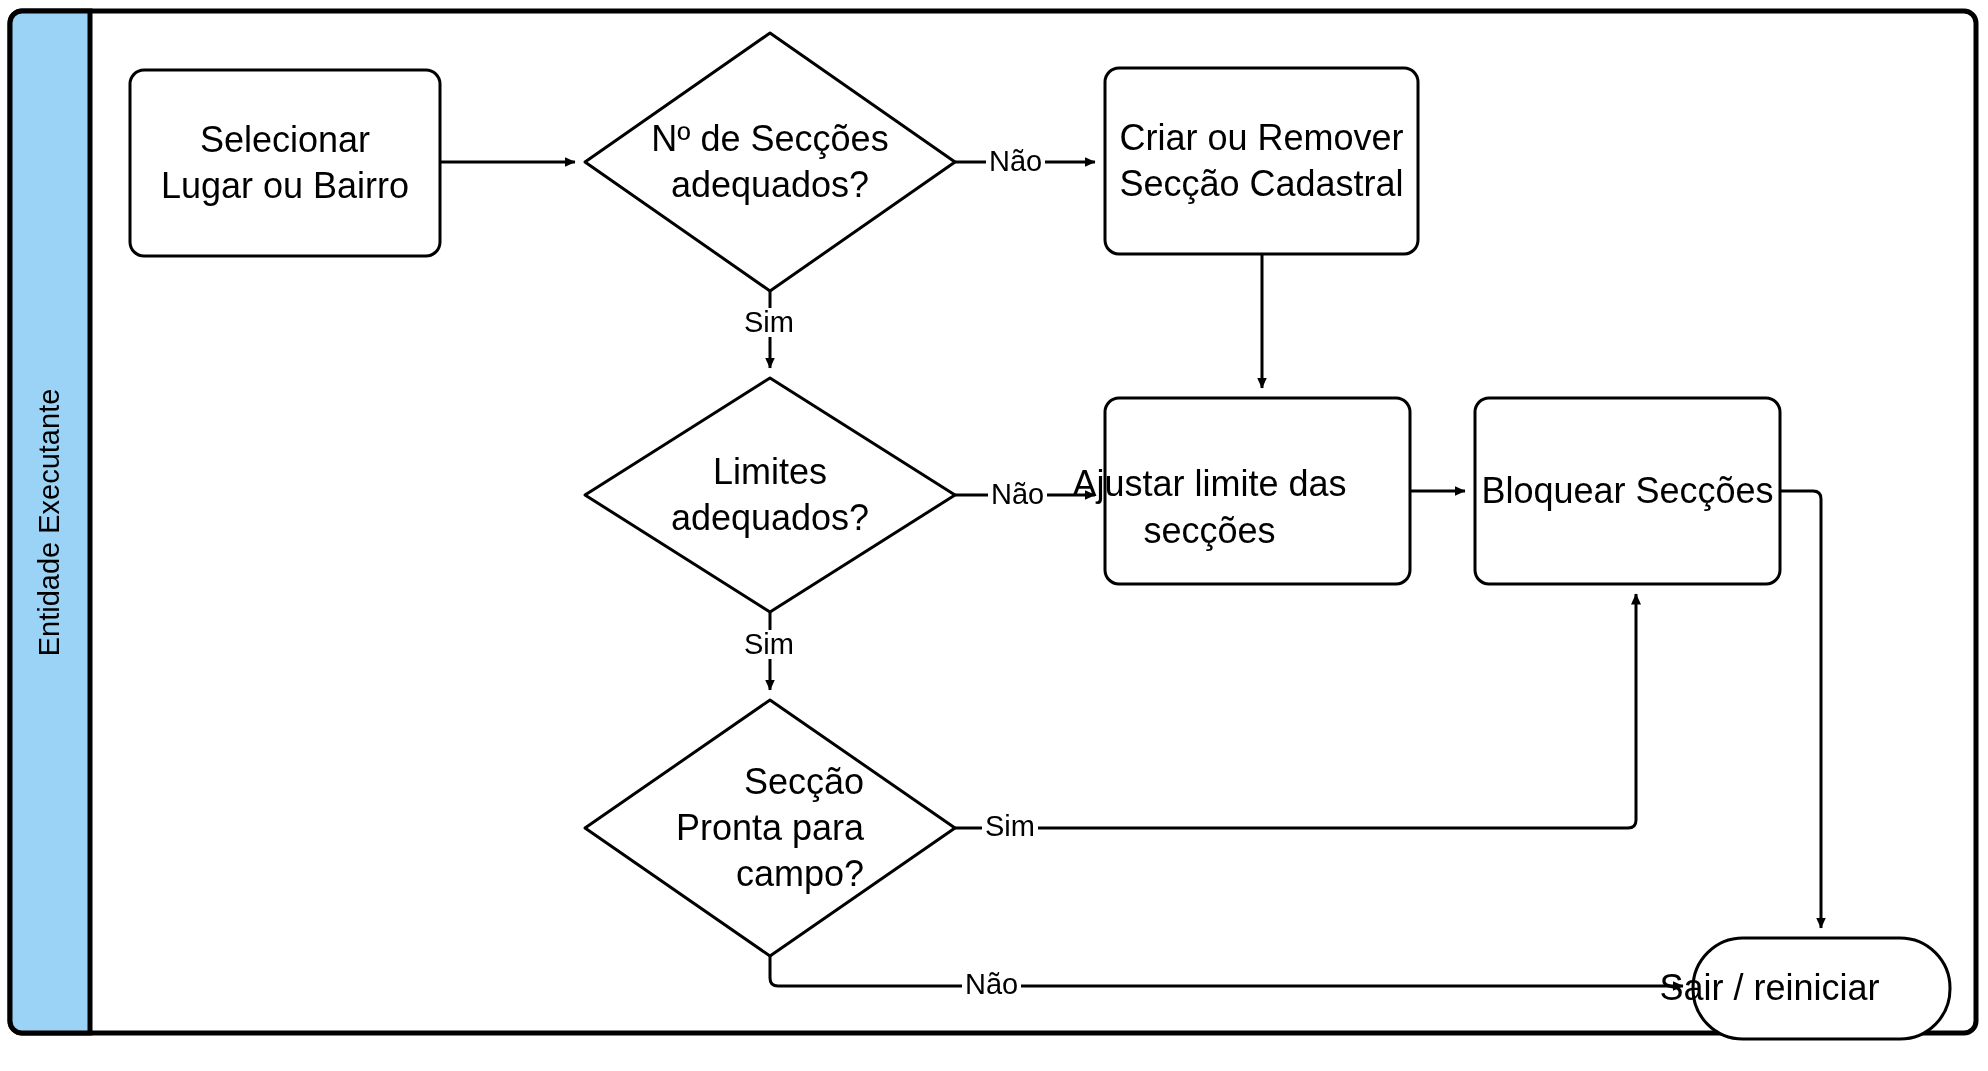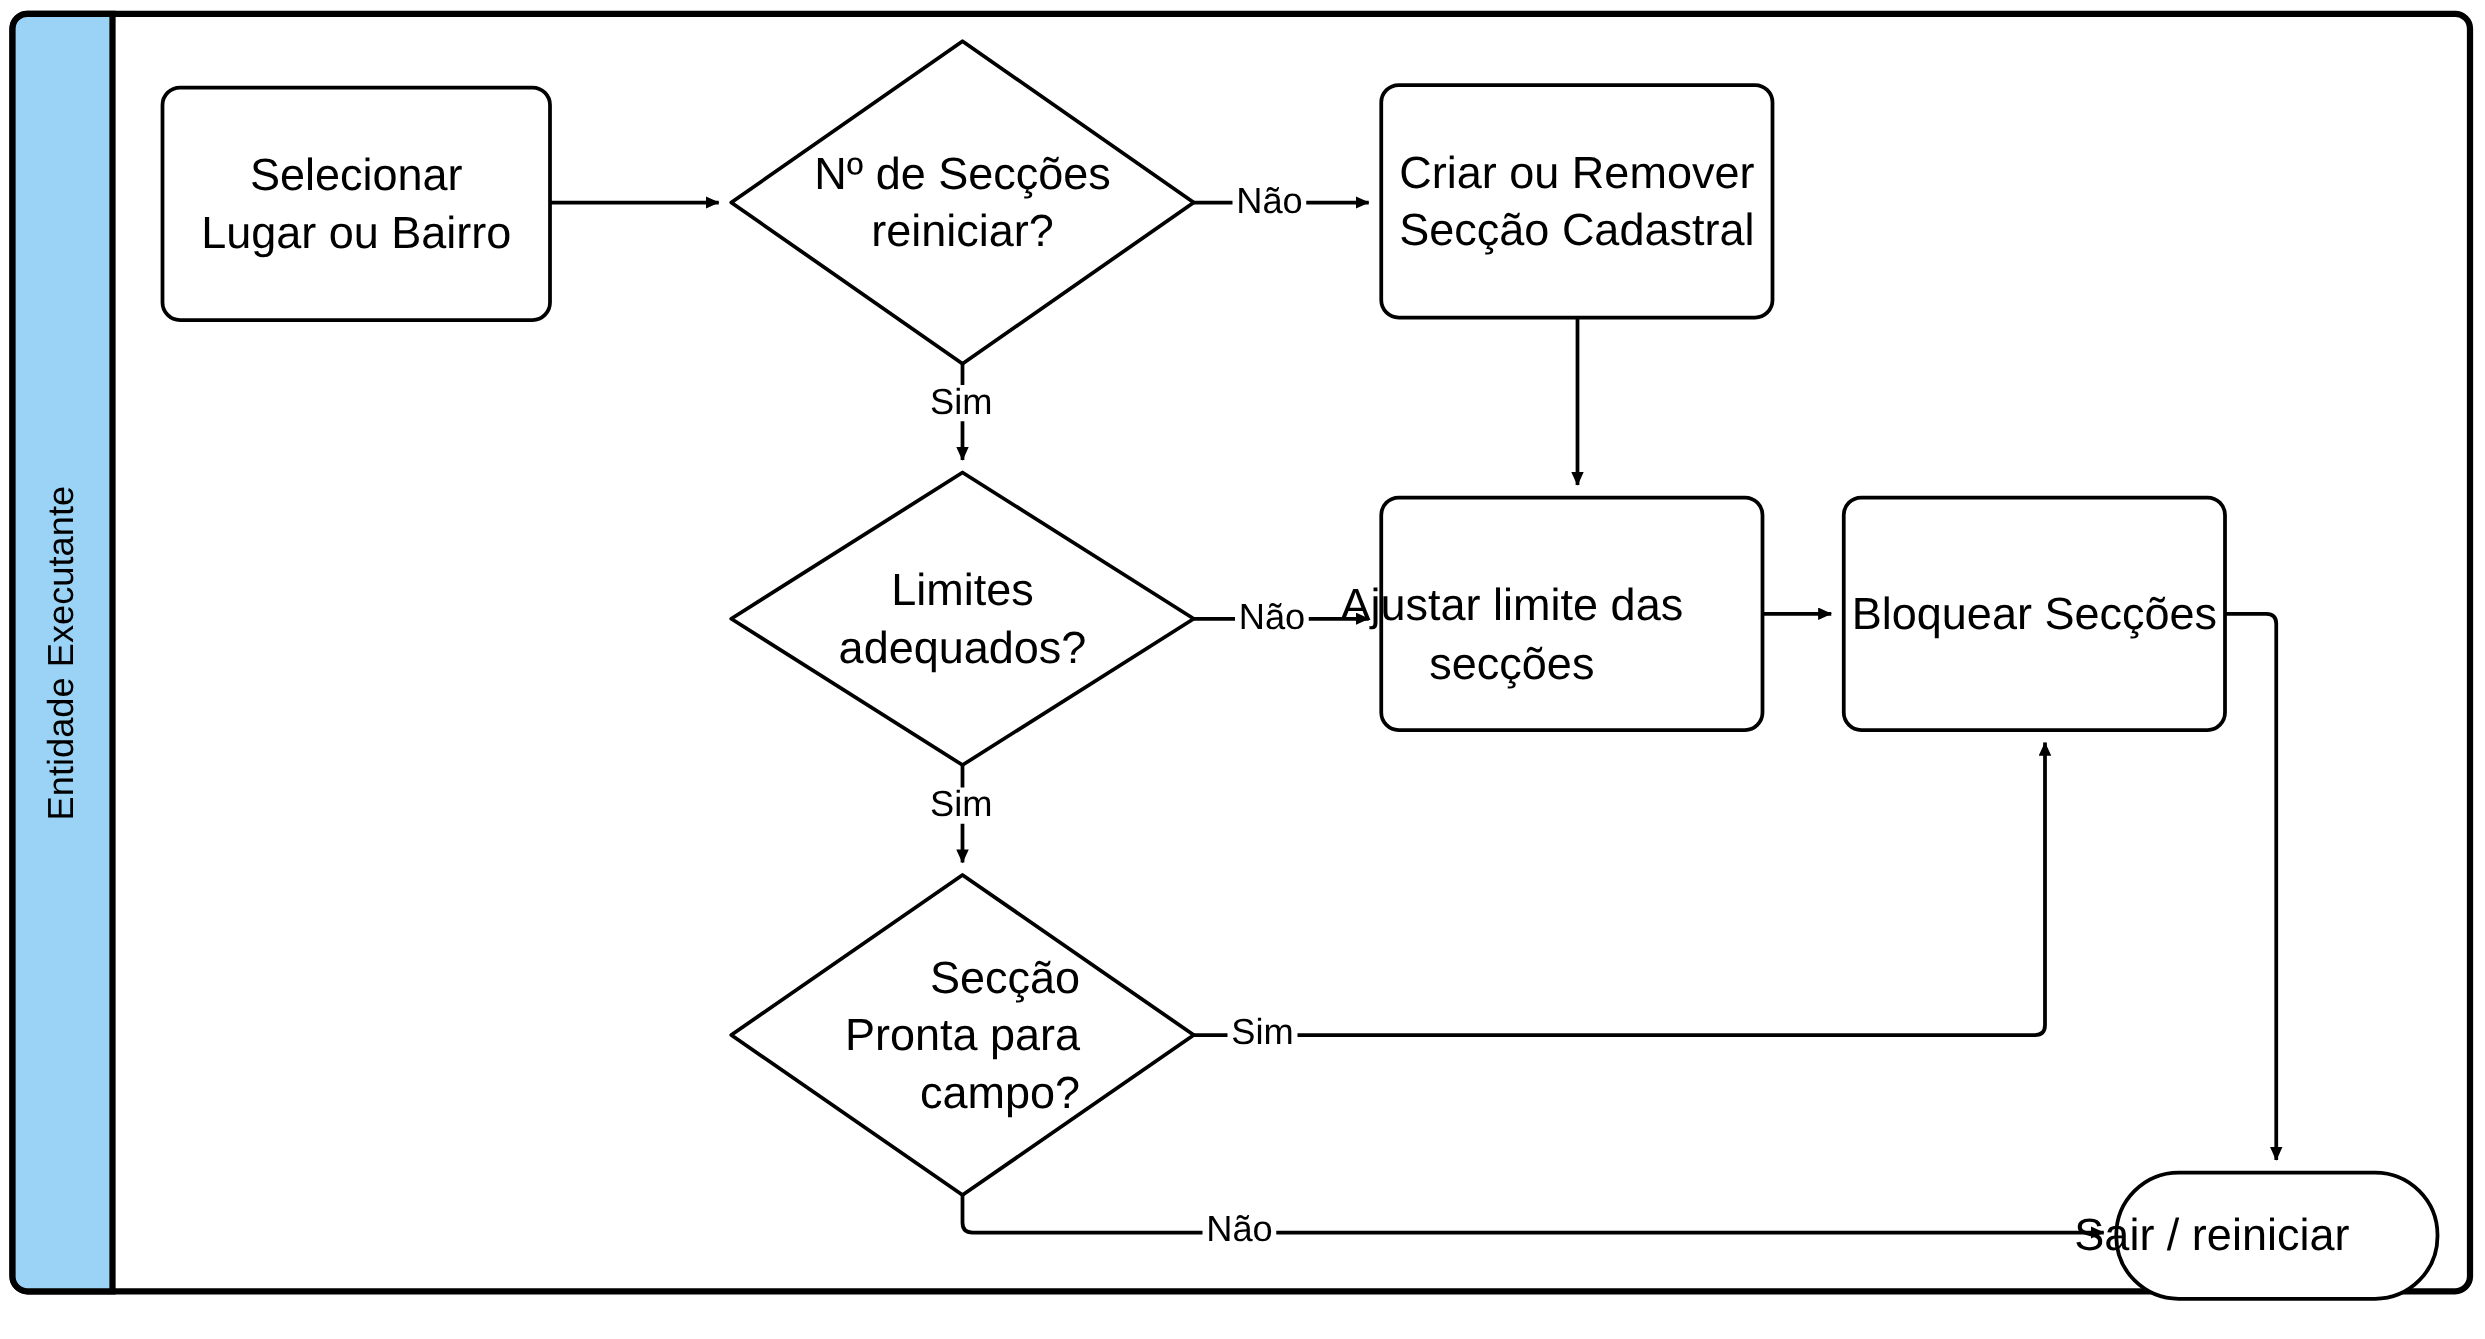--- a/index.html
+++ b/index.html
@@ -124,23 +124,23 @@
   </svg>
 
   <div class="lane-title">
     <span>Entidade Executante</span>
   </div>
 
   <div class="shape-text" style="left:130px; top:70px; width:310px; height:186px;">Selecionar
 Lugar ou Bairro</div>
 
   <div class="shape-text" style="left:620px; top:33px; width:300px; height:258px;">Nº de Secções
-reiniciar?</div>
+adequados?</div>
 
-  <div class="shape-text" style="left:1105px; top:68px; width:313px; height:186px;">Criar ou Remover
+  <div class="shape-text" style="left:1105px; top:68px; width:313px; height:186px;text-align:right;">Criar ou Remover
 Secção Cadastral</div>
 
   <div class="shape-text" style="left:630px; top:378px; width:280px; height:234px;">Limites
 adequados?</div>
 
   <div class="shape-text" style="left:1057px; top:398px; width:305px; height:219px;">Ajustar limite das
 secções</div>
 
   <div class="shape-text" style="left:1475px; top:398px; width:305px; height:186px;">Bloquear Secções</div>
 

